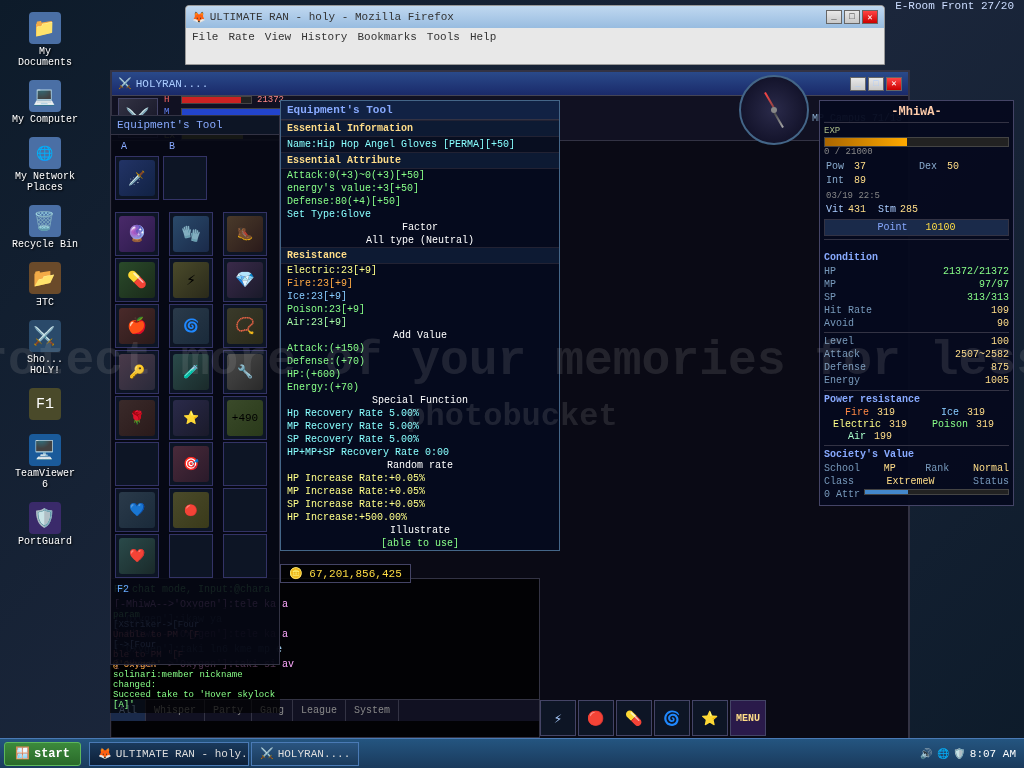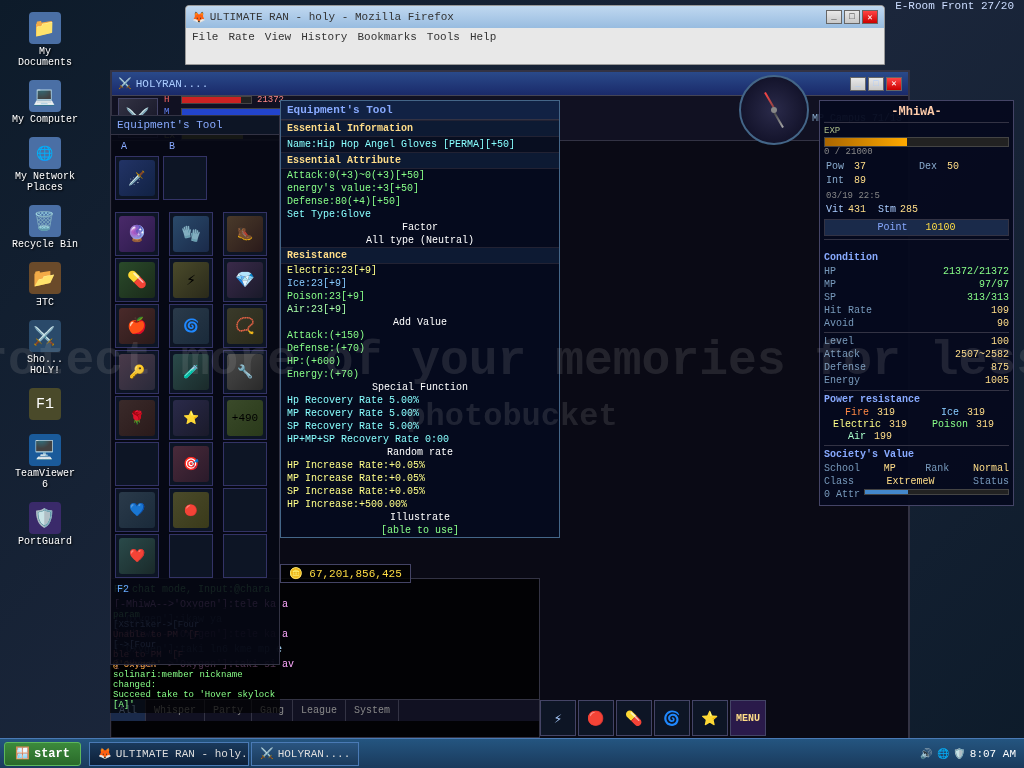--- a/index.html
+++ b/index.html
@@ -858,20 +858,21 @@
   <div class="tooltip-row green">Attack:0(+3)~0(+3)[+50]</div>
   <div class="tooltip-row green">energy's value:+3[+50]</div>
   <div class="tooltip-row green">Defense:80(+4)[+50]</div>
   <div class="tooltip-row cyan">Set Type:Glove</div>
 
   <div class="tooltip-row white center">Factor</div>
   <div class="tooltip-row white center">All type (Neutral)</div>
 
   <div class="tooltip-section">Resistance</div>
   <div class="tooltip-row yellow">Electric:23[+9]</div>
+  <div class="tooltip-row orange">Fire:23[+9]</div>
   <div class="tooltip-row" style="color:#88ccff;">Ice:23[+9]</div>
   <div class="tooltip-row green">Poison:23[+9]</div>
   <div class="tooltip-row" style="color:#aaffaa;">Air:23[+9]</div>
 
   <div class="tooltip-row white center">Add Value</div>
   <div class="tooltip-row green">Attack:(+150)</div>
   <div class="tooltip-row green">Defense:(+70)</div>
   <div class="tooltip-row green">HP:(+600)</div>
   <div class="tooltip-row green">Energy:(+70)</div>
 

